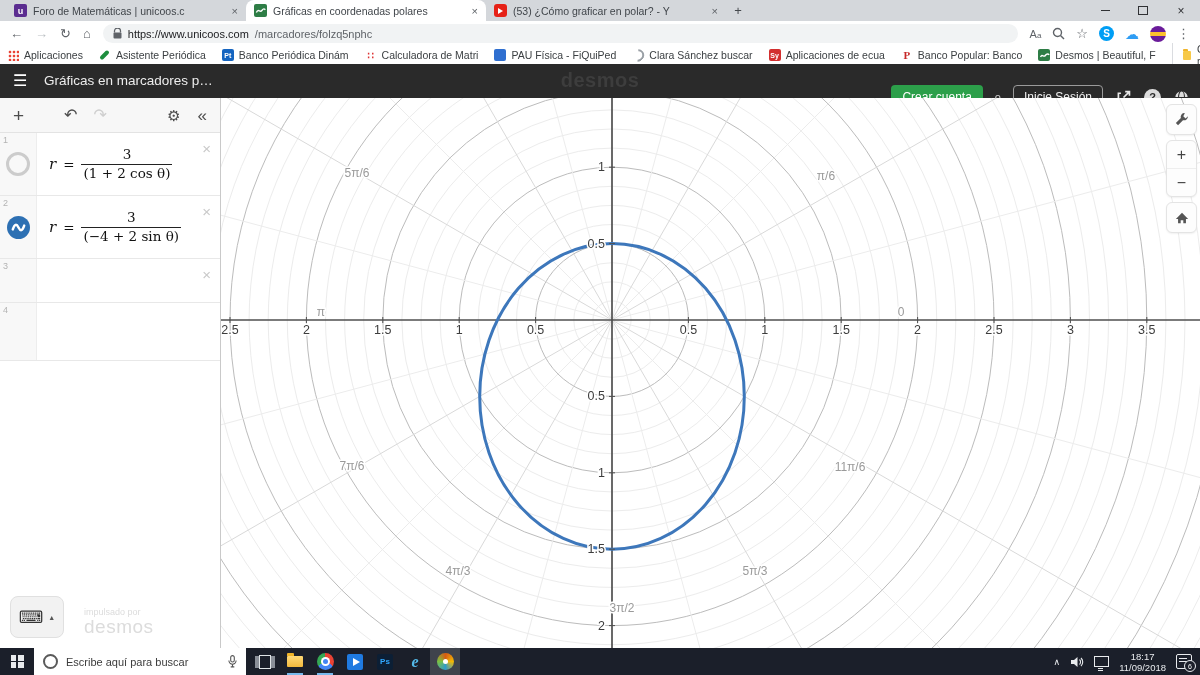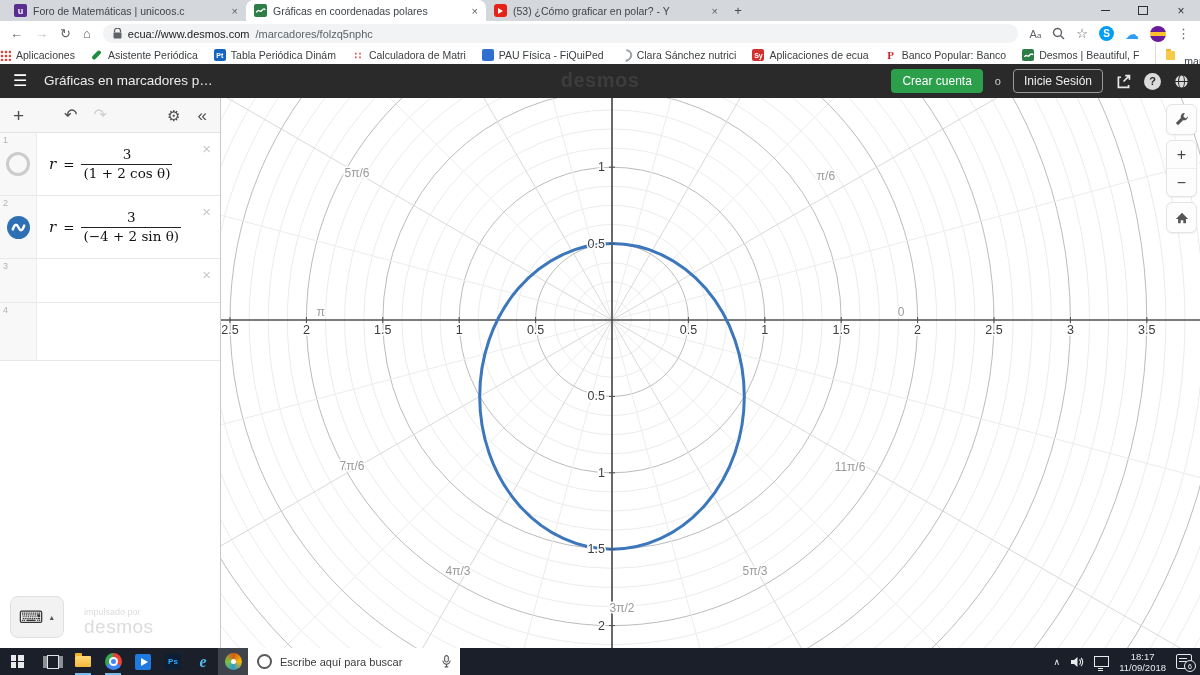--- a/index.html
+++ b/index.html
@@ -41,21 +41,21 @@
   .skype{width:15px;height:15px;border-radius:50%;background:#009ef5;color:#fff;font-size:10px;
     font-weight:bold;display:flex;align-items:center;justify-content:center;}
   .cloud{color:#2f9df4;font-size:14px;line-height:1;}
   .profile{width:16px;height:16px;border-radius:50%;
     background:linear-gradient(180deg,#6a1b9a 0 35%,#fbc02d 35% 60%,#6a1b9a 60%);}
   .translate{font-size:11px;font-weight:normal;color:#5f6368;}
   .translate small{font-size:8px;}
 
   
   #bookmarksbar{position:absolute;top:46px;height:18px;left:0;right:0;background:#fff;
-    display:flex;align-items:center;padding:0 0;font-size:10.5px;color:#3c4043;text-align:right;}
+    display:flex;align-items:center;padding:0 8px;font-size:10.5px;color:#3c4043;}
   .bm{display:flex;align-items:center;gap:5px;margin-right:16px;white-space:nowrap;}
   .bmi{width:12px;height:12px;flex:none;display:flex;align-items:center;justify-content:center;}
   .bmi.sq{border-radius:2px;color:#fff;font-size:7px;font-weight:bold;}
   .bmi.blue{background:#1565c0;}
   .bmi.red{background:#d32f2f;}
   .bmi.green{background:#2e7d46;}
   .bmi.winblue{background:#2f6fd0;border-radius:2px;}
   .bmi.redout{color:#d33;font-size:10px;font-weight:bold;}
   .grid9{width:11px;height:11px;background:
     radial-gradient(circle 1.5px,#ea4335 1.5px,transparent 1.6px) 0 0/4px 4px repeat;}
@@ -65,21 +65,21 @@
   #otros{margin-left:auto;display:flex;align-items:center;gap:6px;padding-left:10px;border-left:1px solid #dadce0;}
   .folder-mini{width:12px;height:9px;background:#f7c948;border-radius:1px;position:relative;}
   .folder-mini::before{content:"";position:absolute;top:-2px;left:0;width:5px;height:2px;background:#f0b429;border-radius:1px 1px 0 0;}
 
   
   #dheader{position:absolute;top:64px;height:34px;left:0;right:0;background:#2a2a2a;}
   #wordmark{position:absolute;left:0;right:0;top:5px;text-align:center;font-size:20px;
     font-weight:bold;color:#3d3d3d;letter-spacing:.5px;}
   #hamburger{position:absolute;left:13px;top:7px;font-size:16px;color:#fff;}
   #gtitle{position:absolute;left:44px;top:9px;font-size:13.5px;color:#ededed;}
-  #dh-right{position:absolute;right:10px;top:0;height:34px;display:flex;align-items:center;gap:12px;}
+  #dh-right{position:absolute;right:10px;top:16px;height:34px;display:flex;align-items:center;gap:12px;}
   #btn-create{background:#2c9f4a;color:#fff;font-size:12px;padding:5px 11px;border-radius:4px;}
   #or-sep{color:#cfcfcf;font-size:11px;}
   #btn-signin{border:1px solid #9a9a9a;color:#f0f0f0;font-size:12px;padding:4px 10px;border-radius:4px;}
   .dh-ic{color:#e8e8e8;display:flex;align-items:center;justify-content:center;}
   .qcirc{width:17px;height:17px;border-radius:50%;background:#dcdcdc;color:#2a2a2a;
     font-size:11px;font-weight:bold;display:flex;align-items:center;justify-content:center;}
 
   
   #app{position:absolute;top:98px;bottom:27px;left:0;right:0;}
   #sidebar{position:absolute;left:0;top:0;bottom:0;width:220px;background:#fff;border-right:1px solid #c9c9c9;}
@@ -220,21 +220,21 @@
   <div id="addrbar">
     <span class="navic">←</span>
     <span class="navic disabled">→</span>
     <span class="navic">↻</span>
     <span class="navic">⌂</span>
     <div id="urlpill">
       <svg width="9" height="11" viewBox="0 0 9 11">
           <path d="M1.5 4.5 V3 a3 3 0 0 1 6 0 v1.5" fill="none" stroke="#5f6368" stroke-width="1.3"></path>
           <rect x="0.5" y="4.5" width="8" height="6" rx="1" fill="#5f6368"></rect>
         </svg>
-      <span class="host">ecua://www.desmos.com</span>
+      <span class="host">https://www.unicoos.com</span>
         <span class="path">/marcadores/folzq5nphc</span>
     </div>
     <div class="addr-right">
       <span class="translate">A<small>a</small></span>
       <svg width="13" height="13" viewBox="0 0 13 13">
           <circle cx="5.5" cy="5.5" r="4" fill="none" stroke="#5f6368" stroke-width="1.4"></circle>
           <line x1="8.5" y1="8.5" x2="12" y2="12" stroke="#5f6368" stroke-width="1.4"></line>
         </svg>
       <span class="mini-ic">☆</span>
       <span class="skype">S</span>
@@ -251,35 +251,35 @@
           <span>Aplicaciones</span>
         </div>
         <div class="bm">
           <span class="bmi">
             <span class="greenpen"></span>
           </span>
           <span>Asistente Periódica</span>
         </div>
         <div class="bm">
           <span class="bmi sq blue">Pt</span>
-          <span>Tabla Periódica Dinám</span>
+          <span>Banco Periódica Dinám</span>
         </div>
         <div class="bm">
           <span class="bmi redout">∷</span>
           <span>Calculadora de Matri</span>
         </div>
         <div class="bm">
           <span class="bmi winblue"></span>
           <span>PAU Física - FiQuiPed</span>
         </div>
         <div class="bm">
           <span class="bmi">
             <span class="swoosh"></span>
           </span>
-          <span>Clara Sánchez nutrici</span>
+          <span>Clara Sánchez buscar</span>
         </div>
         <div class="bm">
           <span class="bmi sq red">Sy</span>
           <span>Aplicaciones de ecua</span>
         </div>
         <div class="bm">
           <span class="bmi pletter">P</span>
           <span>Banco Popular: Banco</span>
         </div>
         <div class="bm">
@@ -530,55 +530,55 @@
 
   <div id="taskbar">
     <div id="startbtn">
       <span class="winlogo">
           <span></span>
           <span></span>
           <span></span>
           <span></span>
         </span>
     </div>
-    <div id="task-apps">
-        <div class="tbtn">
-          <span class="tv"></span>
-        </div>
-        <div class="tbtn open">
-          <span class="folder"></span>
-        </div>
-        <div class="tbtn open">
-          <span class="chromeball">
-            <i></i>
-          </span>
-        </div>
-        <div class="tbtn">
-          <span class="movies">
-            <i></i>
-          </span>
-        </div>
-        <div class="tbtn">
-          <span class="ps">Ps</span>
-        </div>
-        <div class="tbtn">
-          <span class="ie">e</span>
-        </div>
-        <div class="tbtn active">
-          <span class="mathapp"></span>
-        </div>
-      </div>
     <div id="searchbox">
       <span class="ring"></span>
       <span>Escribe aquí para buscar</span>
       <svg class="mic" width="9" height="13" viewBox="0 0 10 14">
           <rect x="3" y="0.5" width="4" height="7" rx="2" fill="none" stroke="#555" stroke-width="1.2"></rect>
           <path d="M1 6 a4 4 0 0 0 8 0 M5 10 v3 M3 13 h4" fill="none" stroke="#555" stroke-width="1.2"></path>
         </svg>
     </div>
+    <div id="task-apps">
+        <div class="tbtn">
+          <span class="tv"></span>
+        </div>
+        <div class="tbtn open">
+          <span class="folder"></span>
+        </div>
+        <div class="tbtn open">
+          <span class="chromeball">
+            <i></i>
+          </span>
+        </div>
+        <div class="tbtn">
+          <span class="movies">
+            <i></i>
+          </span>
+        </div>
+        <div class="tbtn">
+          <span class="ps">Ps</span>
+        </div>
+        <div class="tbtn">
+          <span class="ie">e</span>
+        </div>
+        <div class="tbtn active">
+          <span class="mathapp"></span>
+        </div>
+      </div>
     <div id="tray">
       <span class="tray-ic chev">∧</span>
       <svg class="tray-ic" width="14" height="12" viewBox="0 0 14 12">
           <path d="M1 4 h3 l3.5 -3 v10 L4 8 H1 z" fill="#e8eaed"></path>
           <path d="M9.5 3.5 a3.5 3.5 0 0 1 0 5 M11 2 a5.5 5.5 0 0 1 0 8" fill="none" stroke="#e8eaed" stroke-width="1.1"></path>
         </svg>
       <span class="tray-ic netmon"></span>
       <div id="clock">
         <div>18:17</div>
         <div>11/09/2018</div>

